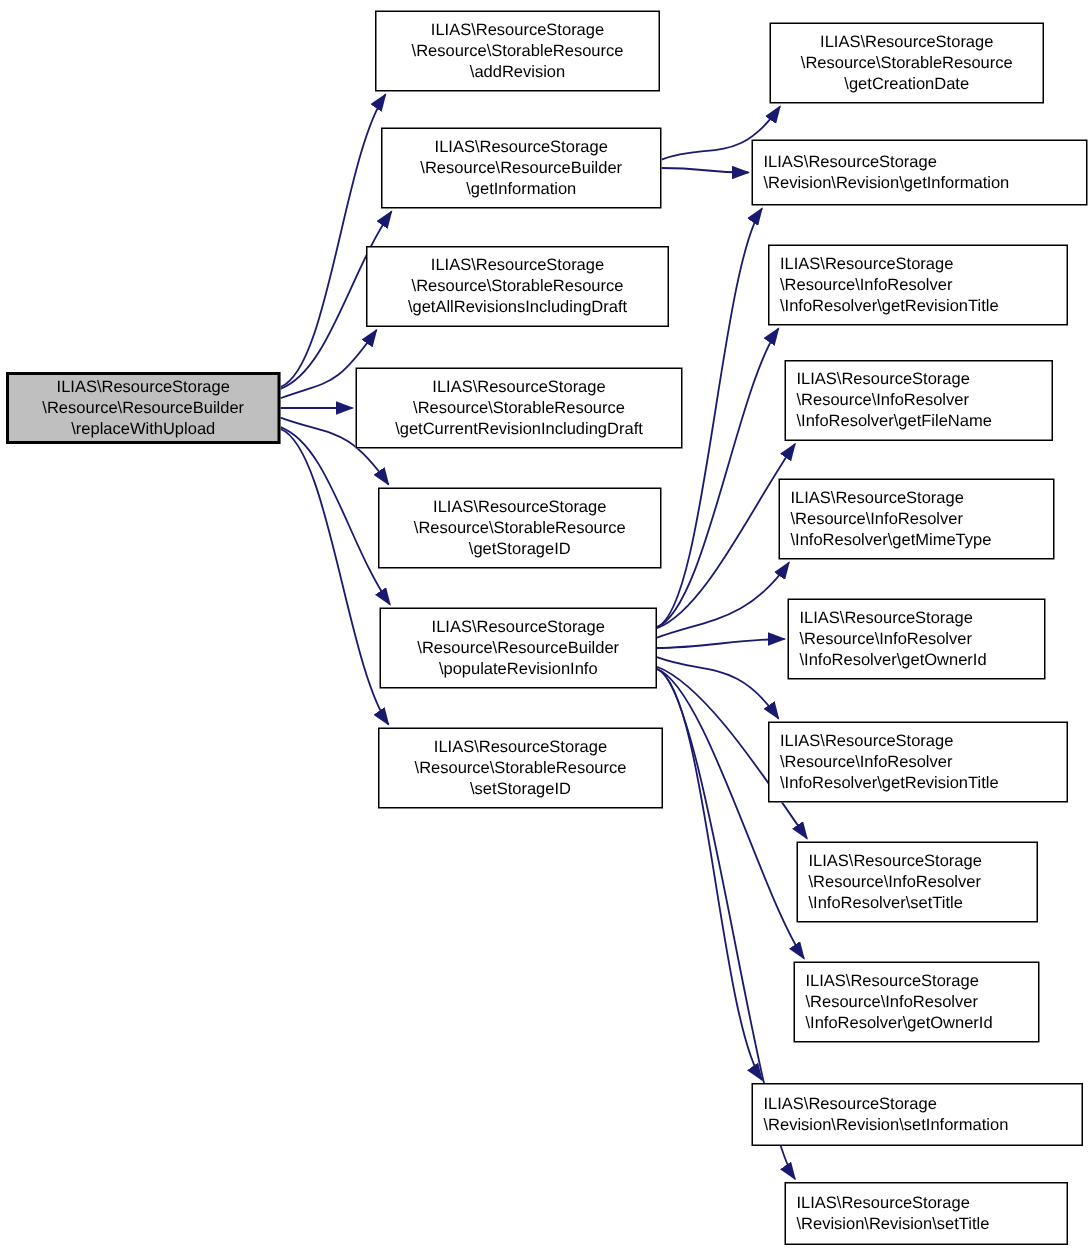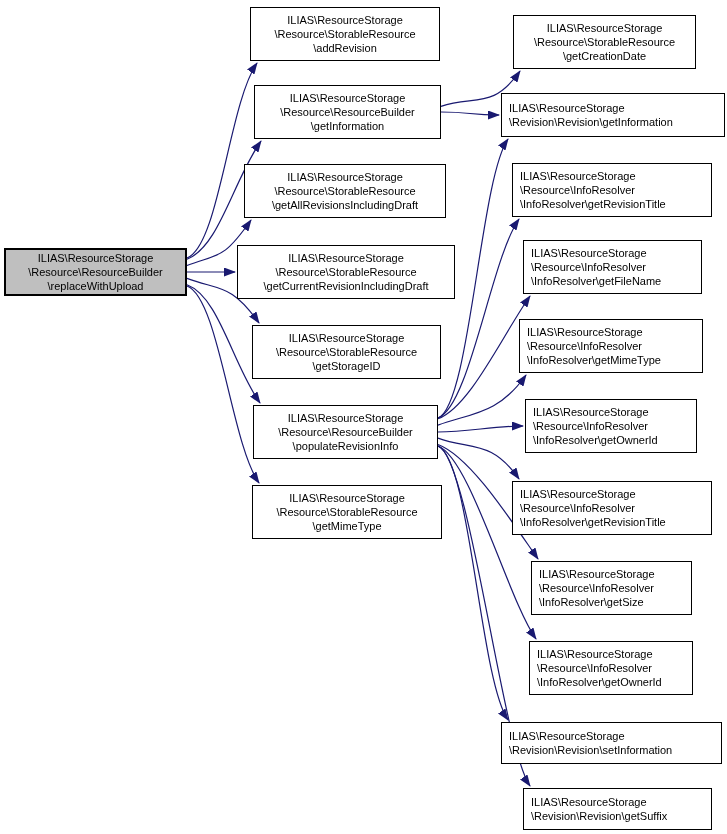--- a/index.html
+++ b/index.html
@@ -96,21 +96,21 @@
       <div class="nline">\getStorageID</div>
     </div>
     <div class="node" style="left: 253px; top: 405px; width: 185px; height: 54px;">
       <div class="nline">ILIAS\ResourceStorage</div>
       <div class="nline">\Resource\ResourceBuilder</div>
       <div class="nline">\populateRevisionInfo</div>
     </div>
     <div class="node" style="left: 252px; top: 485px; width: 190px; height: 54px;">
       <div class="nline">ILIAS\ResourceStorage</div>
       <div class="nline">\Resource\StorableResource</div>
-      <div class="nline">\getMimeType</div>
+      <div class="nline">\setStorageID</div>
     </div>
     <div class="node" style="left: 513px; top: 15px; width: 183px; height: 54px;">
       <div class="nline">ILIAS\ResourceStorage</div>
       <div class="nline">\Resource\StorableResource</div>
       <div class="nline">\getCreationDate</div>
     </div>
     <div class="node align-left" style="left: 501px; top: 93px; width: 224px; height: 44px;">
       <div class="nline">ILIAS\ResourceStorage</div>
       <div class="nline">\Revision\Revision\getInformation</div>
     </div>
@@ -135,28 +135,28 @@
       <div class="nline">\InfoResolver\getOwnerId</div>
     </div>
     <div class="node align-left" style="left: 512px; top: 481px; width: 200px; height: 54px;">
       <div class="nline">ILIAS\ResourceStorage</div>
       <div class="nline">\Resource\InfoResolver</div>
       <div class="nline">\InfoResolver\getRevisionTitle</div>
     </div>
     <div class="node align-left" style="left: 531px; top: 561px; width: 161px; height: 54px;">
       <div class="nline">ILIAS\ResourceStorage</div>
       <div class="nline">\Resource\InfoResolver</div>
-      <div class="nline">\InfoResolver\getSize</div>
+      <div class="nline">\InfoResolver\setTitle</div>
     </div>
     <div class="node align-left" style="left: 529px; top: 641px; width: 164px; height: 54px;">
       <div class="nline">ILIAS\ResourceStorage</div>
       <div class="nline">\Resource\InfoResolver</div>
       <div class="nline">\InfoResolver\getOwnerId</div>
     </div>
     <div class="node align-left" style="left: 501px; top: 722px; width: 221px; height: 42px;">
       <div class="nline">ILIAS\ResourceStorage</div>
       <div class="nline">\Revision\Revision\setInformation</div>
     </div>
     <div class="node align-left" style="left: 523px; top: 788px; width: 189px; height: 42px;">
       <div class="nline">ILIAS\ResourceStorage</div>
-      <div class="nline">\Revision\Revision\getSuffix</div>
+      <div class="nline">\Revision\Revision\setTitle</div>
     </div>
   </div>
 
 </body></html>

